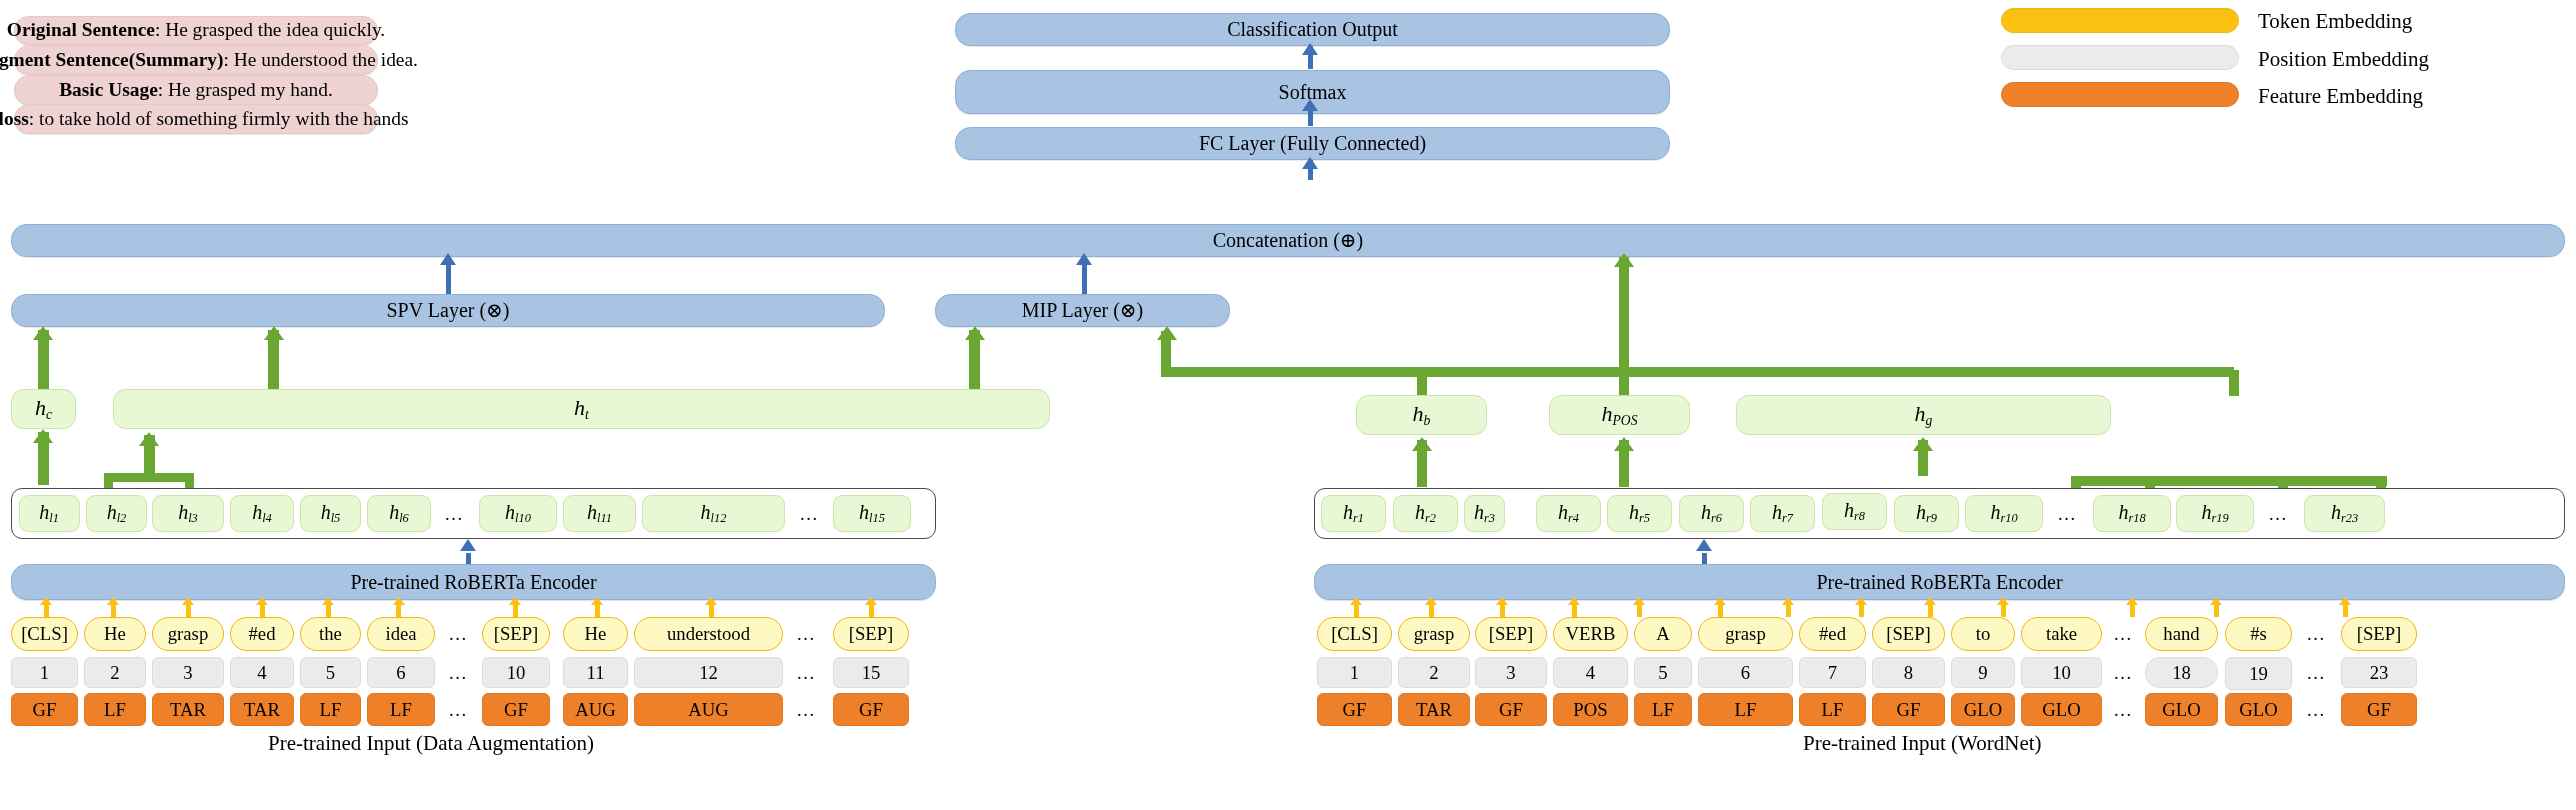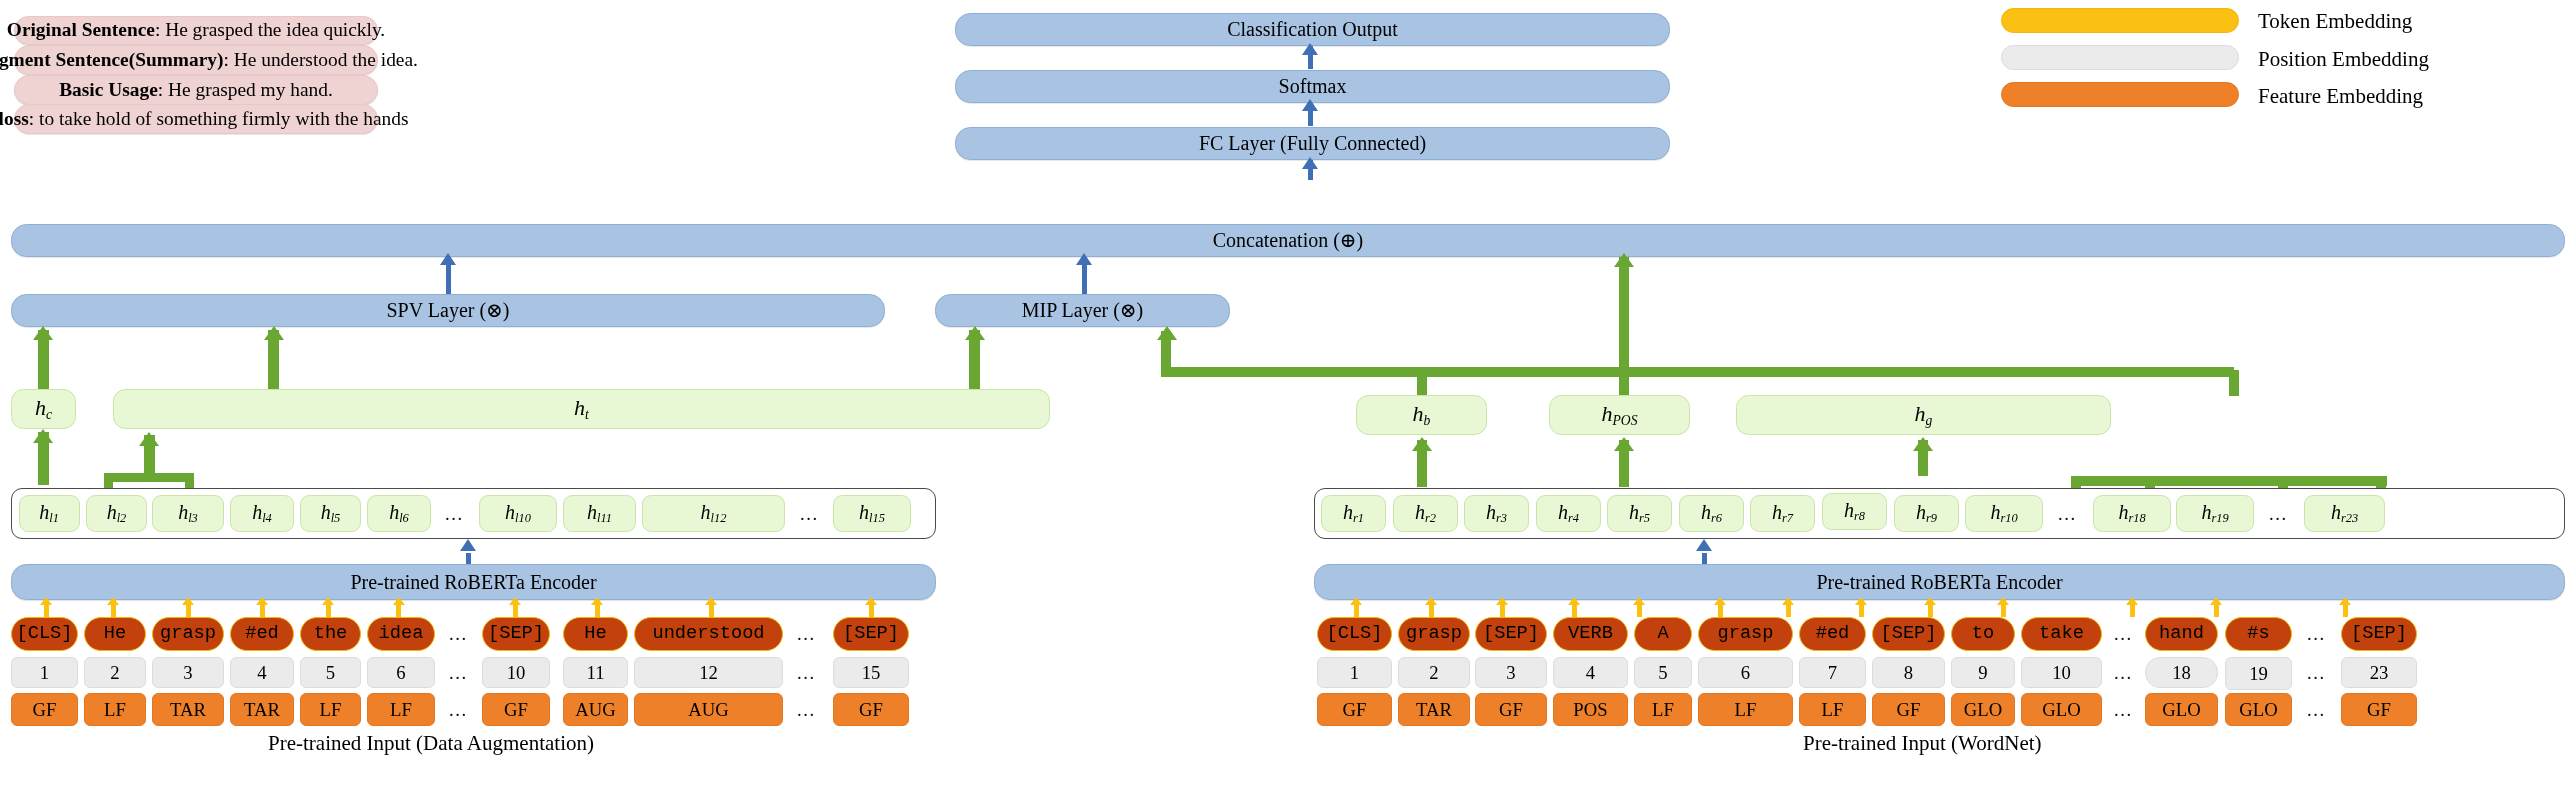--- a/index.html
+++ b/index.html
@@ -12,21 +12,21 @@
         justify-content:center;border-radius:11px;text-align:center;
         line-height:1.05;white-space:nowrap;}
   .pink{background:#efd2d2;border:0.8px solid #e7c7c7;border-radius:17px;
         box-shadow:0 0.8px 0.8px rgba(0,0,0,.12);font-size:19.4px;}
   .blue{background:#a8c4e2;border:0.8px solid #8fb0d6;border-radius:15.5px;
         box-shadow:0 0.8px 0.8px rgba(0,0,0,.12);font-size:20px;}
   .green{background:#e8f7d4;border:0.8px solid #c9e6a8;border-radius:9.3px;
          font-size:20px;}
   .greenbig{background:#e8f7d4;border:0.8px solid #c9e6a8;border-radius:12.4px;
             font-size:22px;}
-  .yellow{background:#c2410c;border:0.8px solid #f0b70c;border-radius:17px;font-size:18.7px;font-family:Liberation Mono, monospace;}
+  .yellow{background:#fef9c3;border:0.8px solid #f0b70c;border-radius:17px;font-size:18.7px;}
   .grey{background:#ebebeb;border:0.8px solid #dcdcdc;border-radius:6.2px;font-size:18.7px;}
   .orange{background:#ed8028;border:0.8px solid #e4761e;border-radius:6.2px;font-size:18.7px;}
   .dots{position:absolute;display:flex;align-items:center;justify-content:center;
         font-size:18.7px;color:#111;letter-spacing:1.6px;}
 
   
   .hrow-frame{position:absolute;box-sizing:border-box;border:1.6px solid #4a4a4a;
               border-radius:11px;background:#ffffff;}
   .vb{position:absolute;background:#3f6fb5;}      
   .vg{position:absolute;background:#6aa632;}      
@@ -59,21 +59,21 @@
     <span><b>Basic Usage</b><span>: </span><span>He grasped my hand.</span></span>
   </div>
   <div class="pill pink" style="left:14px;top:104px;width:364px;height:29.5px;">
     <span><b>Gloss</b><span>: </span><span>to take hold of something firmly with the hands</span></span>
   </div>
 
   <div class="pill blue" style="left:955px;top:13.2px;width:715px;height:33px;">Classification Output</div>
   <div class="vb" style="left:1308px;top:46px;width:4.7px;height:23px;"></div>
   <div class="ab" style="left:1302px;top:43px;"></div>
 
-  <div class="pill blue" style="left:955px;top:70px;width:715px;height:33px;">Softmax</div>
+  <div class="pill blue" style="left:955px;top:70px;width:715px;height:44px;">Softmax</div>
   <div class="vb" style="left:1308px;top:103px;width:4.7px;height:23px;"></div>
   <div class="ab" style="left:1302px;top:99px;"></div>
 
   <div class="pill blue" style="left:955px;top:127px;width:715px;height:33px;">FC Layer (Fully Connected)</div>
   <div class="vb" style="left:1308px;top:160px;width:4.7px;height:20px;"></div>
   <div class="ab" style="left:1302px;top:157px;"></div>
 
   <div class="pill blue" style="left:11px;top:224px;width:2554px;height:33px;">Concatenation (⊕)</div>
 
   <div class="vb" style="left:446px;top:257px;width:4.7px;height:37px;"></div>
@@ -257,21 +257,21 @@
   <div class="vg" style="left:2376px;top:476px;width:10px;height:25px;"></div>
 
   <div class="hrow-frame" style="left:1314px;top:488px;width:1251px;height:51px;"></div>
 
   <div class="pill green" style="left:1321px;top:495px;width:65px;height:37px;">
       <em class="it">h<span class="sub">r1</span></em>
     </div>
   <div class="pill green" style="left:1393px;top:495px;width:65px;height:37px;">
       <em class="it">h<span class="sub">r2</span></em>
     </div>
-  <div class="pill green" style="left:1464px;top:495px;width:65px;height:37px;">
+  <div class="pill green" style="left:1464px;top:495px;width:41px;height:37px;">
       <em class="it">h<span class="sub">r3</span></em>
     </div>
   <div class="pill green" style="left:1536px;top:495px;width:65px;height:37px;">
       <em class="it">h<span class="sub">r4</span></em>
     </div>
   <div class="pill green" style="left:1607px;top:495px;width:65px;height:37px;">
       <em class="it">h<span class="sub">r5</span></em>
     </div>
   <div class="pill green" style="left:1679px;top:495px;width:65px;height:37px;">
       <em class="it">h<span class="sub">r6</span></em>

